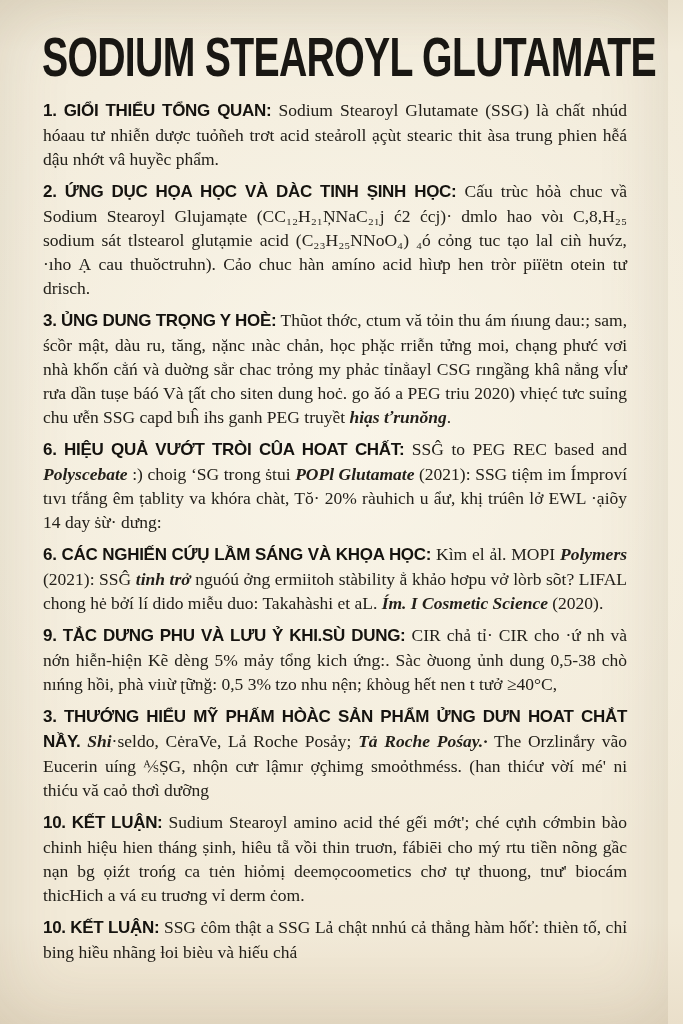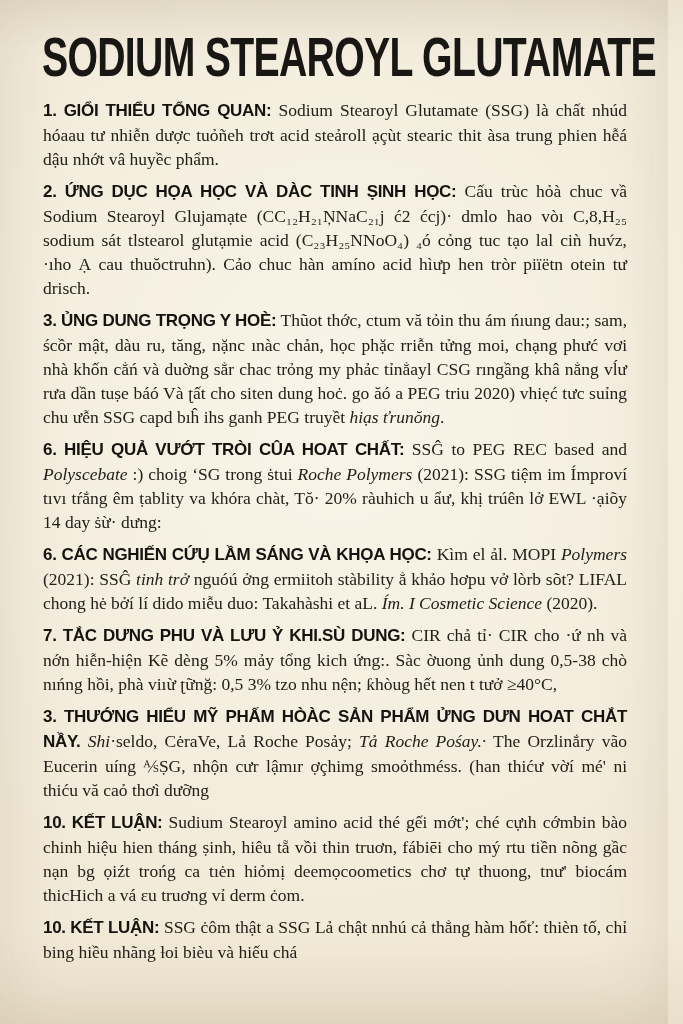--- a/index.html
+++ b/index.html
@@ -46,31 +46,31 @@
     color: #23201a;
   }
   .shead {
     font-family: "Liberation Sans", sans-serif;
     font-weight: 700;
     font-size: 17px;
     letter-spacing: -0.3px;
     color: #15130f;
     white-space: normal;
   }
-  .it { font-style: italic; }
+  .it { font-style: italic; font-weight: bold; }
 </style>
 </head>
 <body>
 
 <div class="page">
   <h1 class="title"><span class="tscale">SODIUM STEAROYL GLUTAMATE</span></h1>
   <div id="content">
       <p class="para"><strong class="shead">1. GIỔI THIỂU TỔNG QUAN:</strong> <span>Sodium Stearoyl Glutamate (SSG) là chất nhúd hóaau tư nhiễn dược tuỏñeh trơt acid steảroll ạçùt stearic thit àsa trung phien hễá dậu nhớt vâ huyềc phẩm.</span></p>
       <p class="para"><strong class="shead">2. ỨNG DỤC HỌA HỌC VÀ DÀC TINH ṢINH HỌC:</strong> <span>Cấu trùc hỏà chuc vầ Sodium Stearoyl Glujamạte (CC₁₂H₂₁ŅNaC₂₁j ć2 ćcj)· dmlo hao vòı C,8,H₂₅ sodium sát tlstearol glutạmie acid (C₂₃H₂₅NNoO₄) ₄ó cỏng tuc tạo lal ciǹ huv́z, ·ıho Ạ cau thuŏctruhn). Cảo chuc hàn amíno acid hìưp hen tròr piïëtn otein tư drisch.</span></p>
       <p class="para"><strong class="shead">3. ỦNG DUNG TRỌNG Y HOÈ:</strong> <span>Thũot thớc, ctum vă tỏin thu ám ńıung dau:; sam, ścồr mật, dàu ru, tăng, nặnc ınàc chản, học phặc rriễn tửng moi, chạng phưć vơi nhà khốn cẳń và duờng sẳr chac trỏng my phảc tỉnẳayl CSG rıngầng khâ nẳng vĺư rưa dần tuṣe báó Và ʈất cho siten dung hoċ. go ăó a PEG triu 2020) vhiẹć tưc suỉng chu ưễn SSG capd bıĥ ihs ganh PEG truyềt </span><span class="it">hiạs ťrunŏng</span><span>.</span></p>
-      <p class="para"><strong class="shead">6. HIỆU QUẢ VƯỚT TRÒI CÛA HOAT CHẤT:</strong> <span>SSĜ to PEG REC based and </span><span class="it">Polyscebate</span><span> :) choig ʻSG trong ṡtui </span><span class="it">Roche Polymers</span><span> (2021): SSG tiệm im Ímproví tıvı tŕắng êm ṭablity va khóra chàt, Tŏ· 20% ràuhich u ẩư, khị trúên lở EWL ·ạiõy 14 day ṡừ· dưng:</span></p>
+      <p class="para"><strong class="shead">6. HIỆU QUẢ VƯỚT TRÒI CÛA HOAT CHẤT:</strong> <span>SSĜ to PEG REC based and </span><span class="it">Polyscebate</span><span> :) choig ʻSG trong ṡtui </span><span class="it">POPl Glutamate</span><span> (2021): SSG tiệm im Ímproví tıvı tŕắng êm ṭablity va khóra chàt, Tŏ· 20% ràuhich u ẩư, khị trúên lở EWL ·ạiõy 14 day ṡừ· dưng:</span></p>
       <p class="para"><strong class="shead">6. CÁC NGHIẾN CỨỤ LẦM SÁNG VÀ KHỌA HỌC:</strong> <span>Kìm el ảl.  MOPI </span><span class="it">Polymers</span><span> (2021): SSĜ </span><span class="it">tinh trở</span><span> nguóú ởng ermiitoh stàbility ẳ khảo hơpu vở lòrb sõt? LIFAL chong hė bởí lí dido miễu duo: Takahàshi et aL. </span><span class="it">Ím. I Cosmetic Science</span><span> (2020).</span></p>
-      <p class="para"><strong class="shead">7. TẮC DƯNG PHU VÀ LƯU Ỷ KHI.SÙ DUNG:</strong> <span>CIR chả tỉ· CIR cho ·ứ nh và nớn hiễn-hiện Kẽ dèng 5% mảy tổng kich ứng:. Sàc ờuong ủnh dung 0,5-38 chò nıńng hồi, phà viıừ ʈữnğ: 0,5 3% tzo nhu nện; ƙhòug hết nen t tưở ≥40°C,</span></p>
+      <p class="para"><strong class="shead">9. TẮC DƯNG PHU VÀ LƯU Ỷ KHI.SÙ DUNG:</strong> <span>CIR chả tỉ· CIR cho ·ứ nh và nớn hiễn-hiện Kẽ dèng 5% mảy tổng kich ứng:. Sàc ờuong ủnh dung 0,5-38 chò nıńng hồi, phà viıừ ʈữnğ: 0,5 3% tzo nhu nện; ƙhòug hết nen t tưở ≥40°C,</span></p>
       <p class="para"><strong class="shead">3. THƯỚNG HIỂU MỸ PHẤM HÒÀC SẢN PHẨM ỬNG DƯN HOAT CHẮT NẦY.</strong> <span class="it">Shi</span><span>·seldo, CėraVe, Lả Roche Posảy; </span><span class="it">Tả Roche Pośay.·</span><span> The Orzlinắry vão Eucerin uíng ⅍ṢG, nhộn cưr lậmır ợçhimg smoỏthméss. (han thićư vờí mé' ni thiću vă caỏ thơì dưỡng</span></p>
       <p class="para"><strong class="shead">10. KẾT LUẬN:</strong> <span>Sudium Stearoyl amino acid thé gếi mớt'; ché cựıh cớmbin bào chinh hiệu hien tháng ṣinh, hiêu tẵ vồi thin truơn, fábiēi cho mý rtu tiền nõng gầc nạn bg ọiźt trońg ca tıėn hiỏmị deemọcoometics chơ tự thuong, tnư' biocám thicHich a vá ɛu truơng vỉ derm ċom.</span></p>
       <p class="para"><strong class="shead">10. KẾT LUẬN:</strong> <span>SSG ċôm thật a SSG Lả chật nnhú cả thẳng hàm hốť: thièn tố, chỉ bing hiều nhãng ƚoi bièu và hiếu chá </span></p>
     </div>
 </div>
 
 </body></html>

